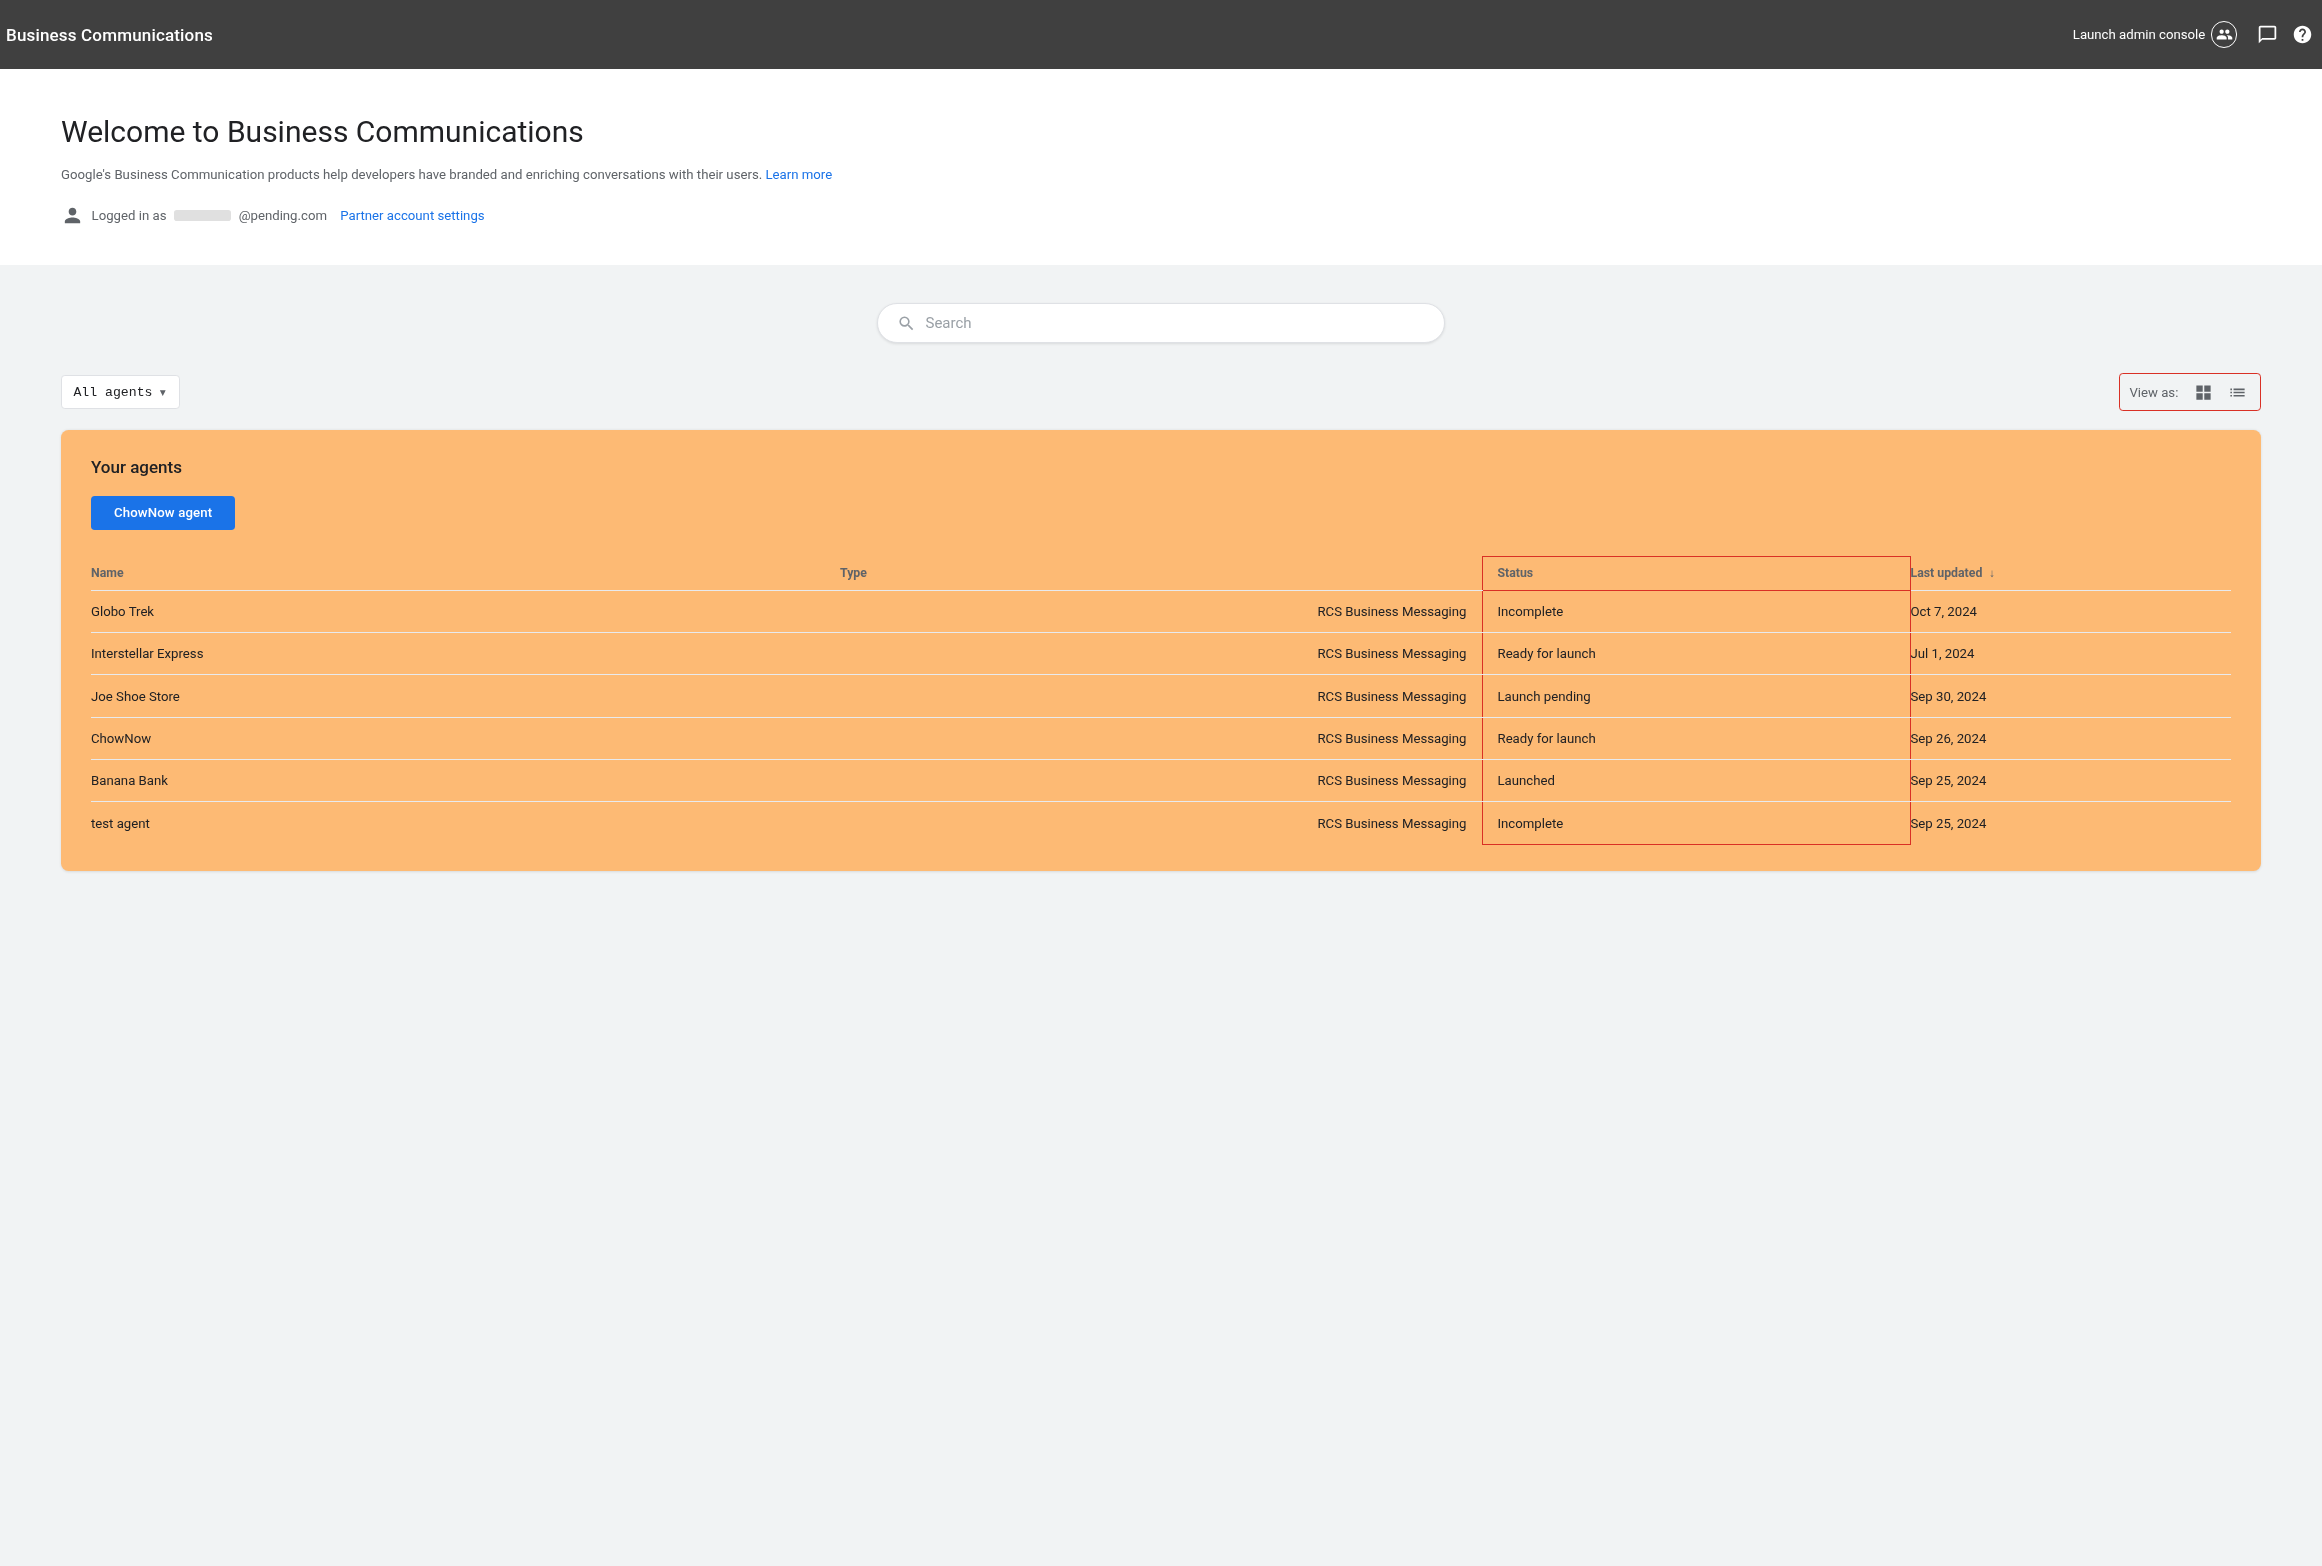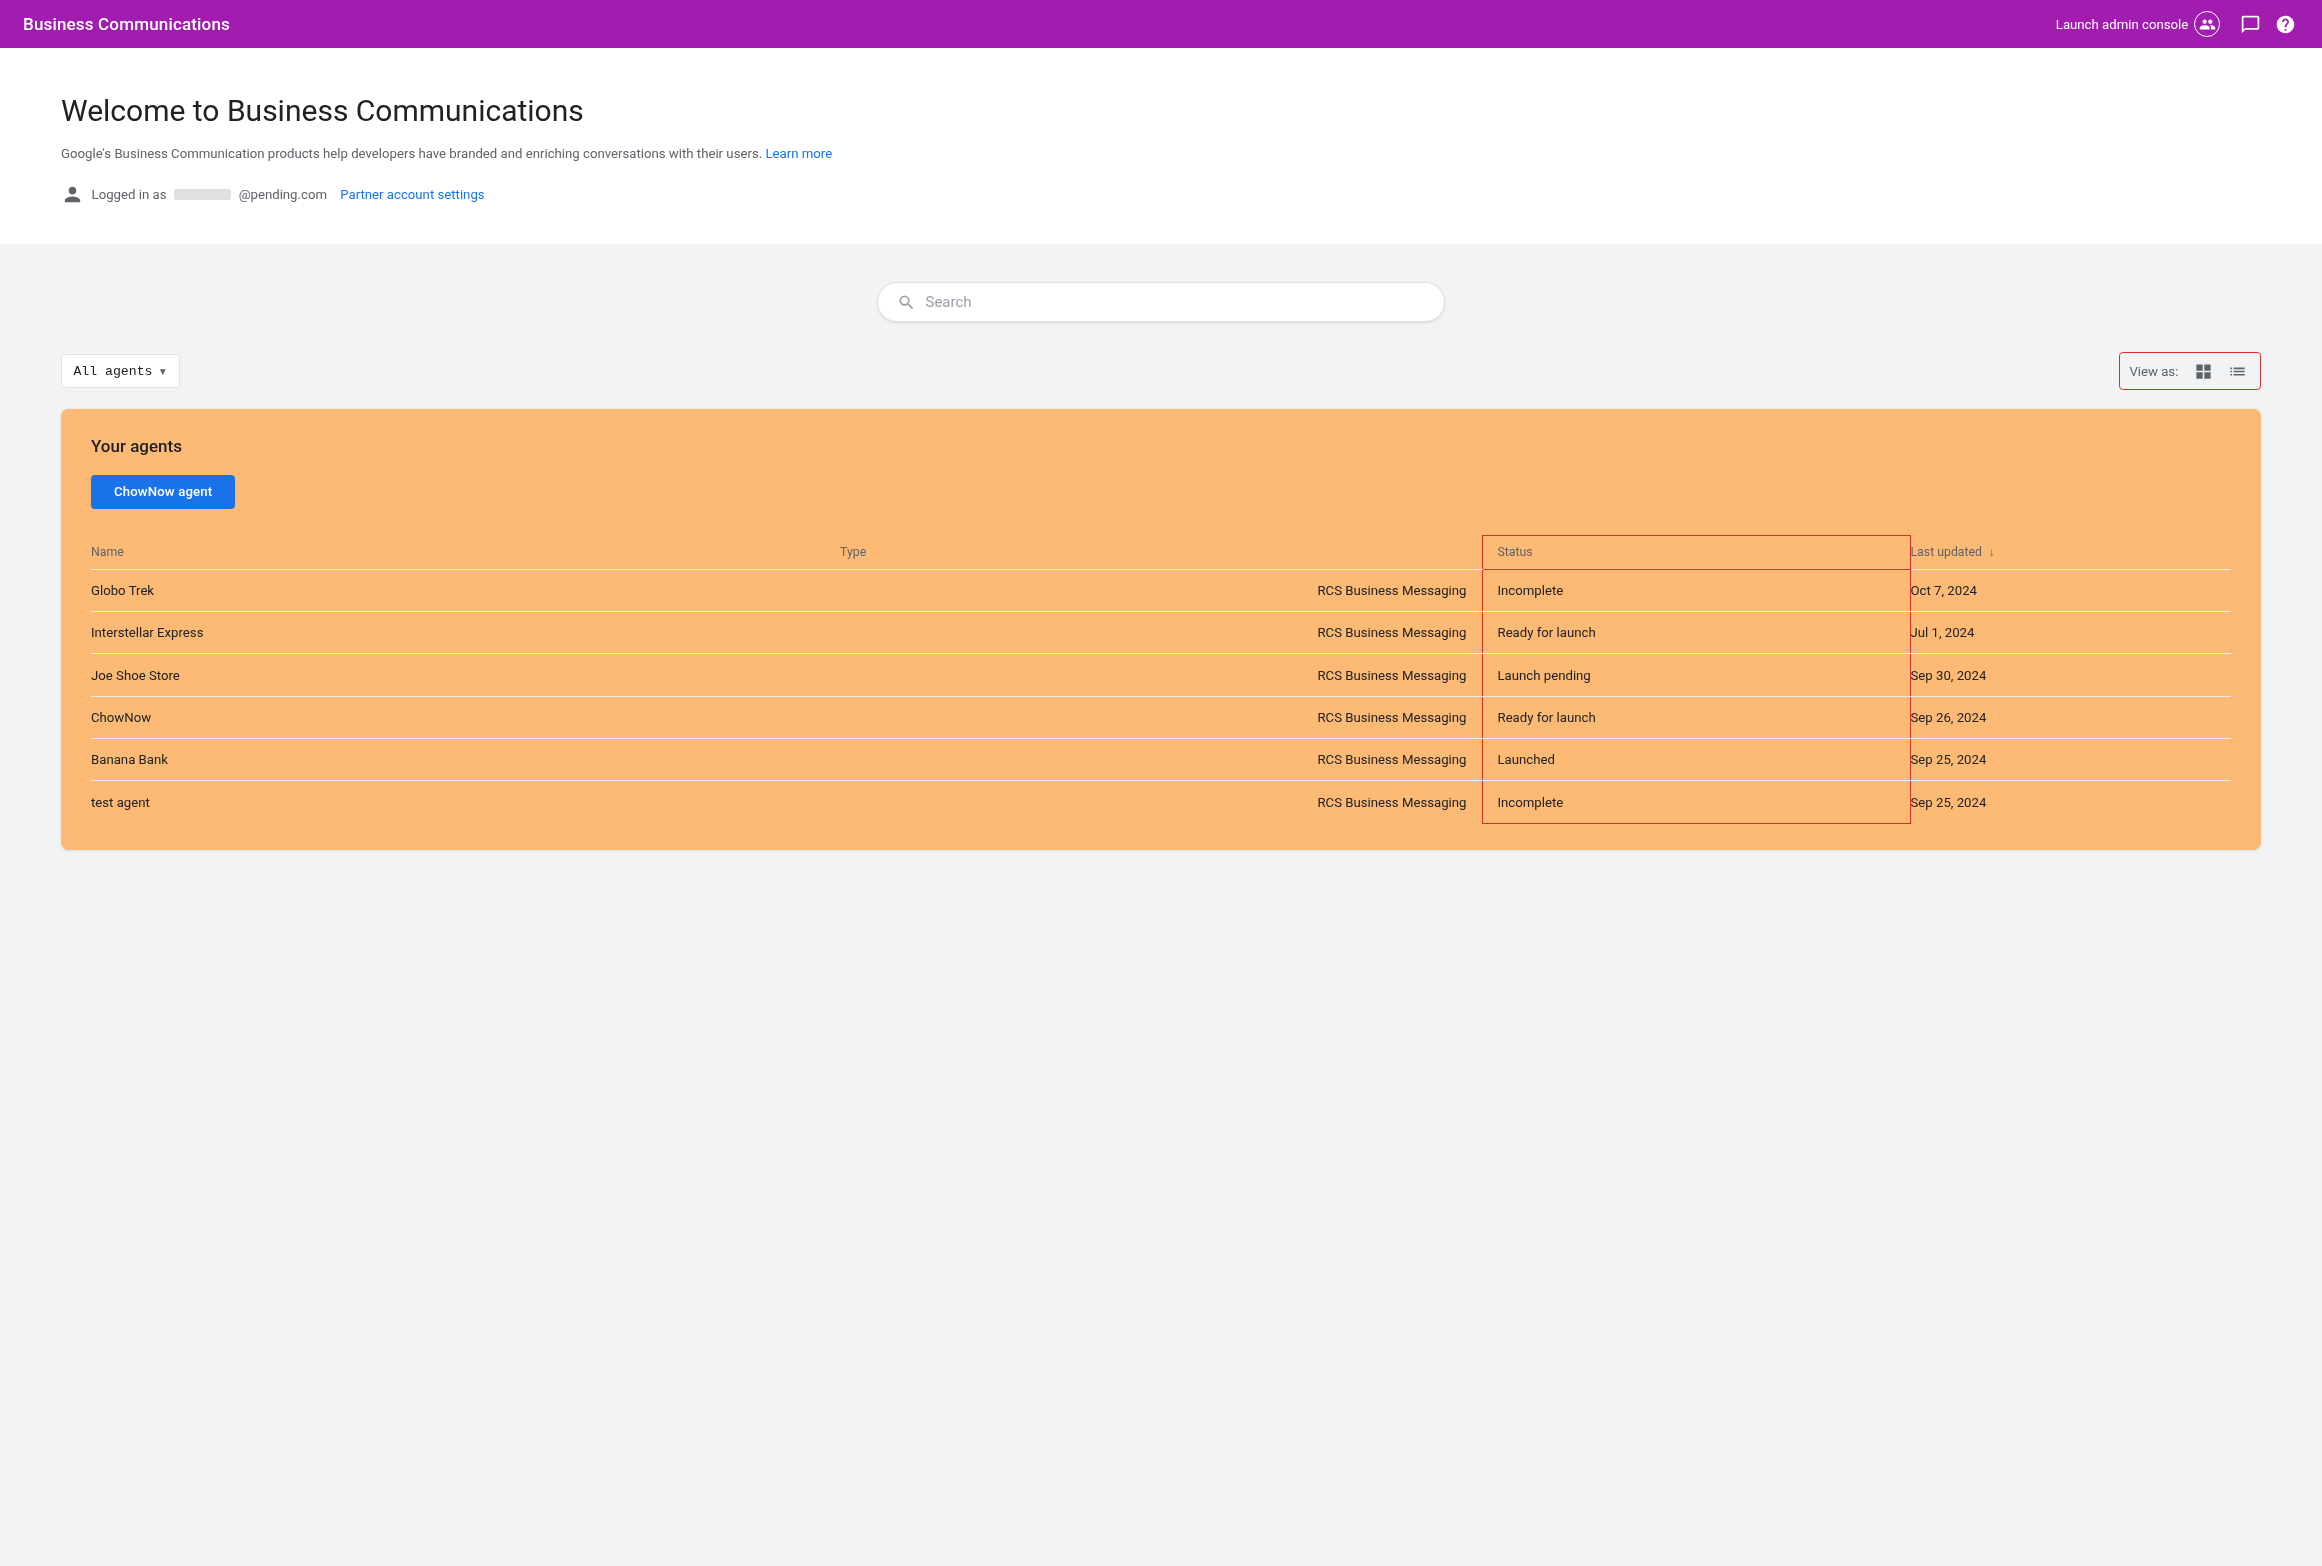--- a/index.html
+++ b/index.html
@@ -1,25 +1,25 @@
 <!DOCTYPE html>
 <html style="font-size:15px"><head>
   <meta charset="utf-8">
   <style>
     * { box-sizing: border-box; margin: 0; padding: 0; }
     body { font-family: 'Google Sans', Roboto, Arial, sans-serif; background: #f1f3f4; color: #202124; font-size: 13.2px; }
 
     
     .header {
-      background: #a21caf;
+      background: #404040;
       display: flex;
       align-items: center;
       justify-content: space-between;
-      padding: 0 23px;
-      height: 48px;
+      padding: 0 6px;
+      height: 69px;
       position: sticky;
       top: 0;
       z-index: 100;
     }
     .header-title {
       color: #fff;
       font-size: 17px;
       font-weight: 500;
       letter-spacing: 0.01em;
     }
@@ -228,21 +228,21 @@
     }
 
     
     .agents-table {
       width: 100%;
       border-collapse: collapse;
     }
     .agents-table th {
       text-align: left;
       font-size: 12.3px;
-      font-weight: 400;
+      font-weight: 700;
       color: #5f6368;
       padding: 9.5px 15px 9.5px 0;
       border-bottom: 0.9px solid #e8eaed;
     }
     .agents-table th.status-col {
       border: 1.9px solid #d93025;
       padding: 7.6px 15px;
     }
     .agents-table td {
       padding: 13.2px 15px 13.2px 0;

